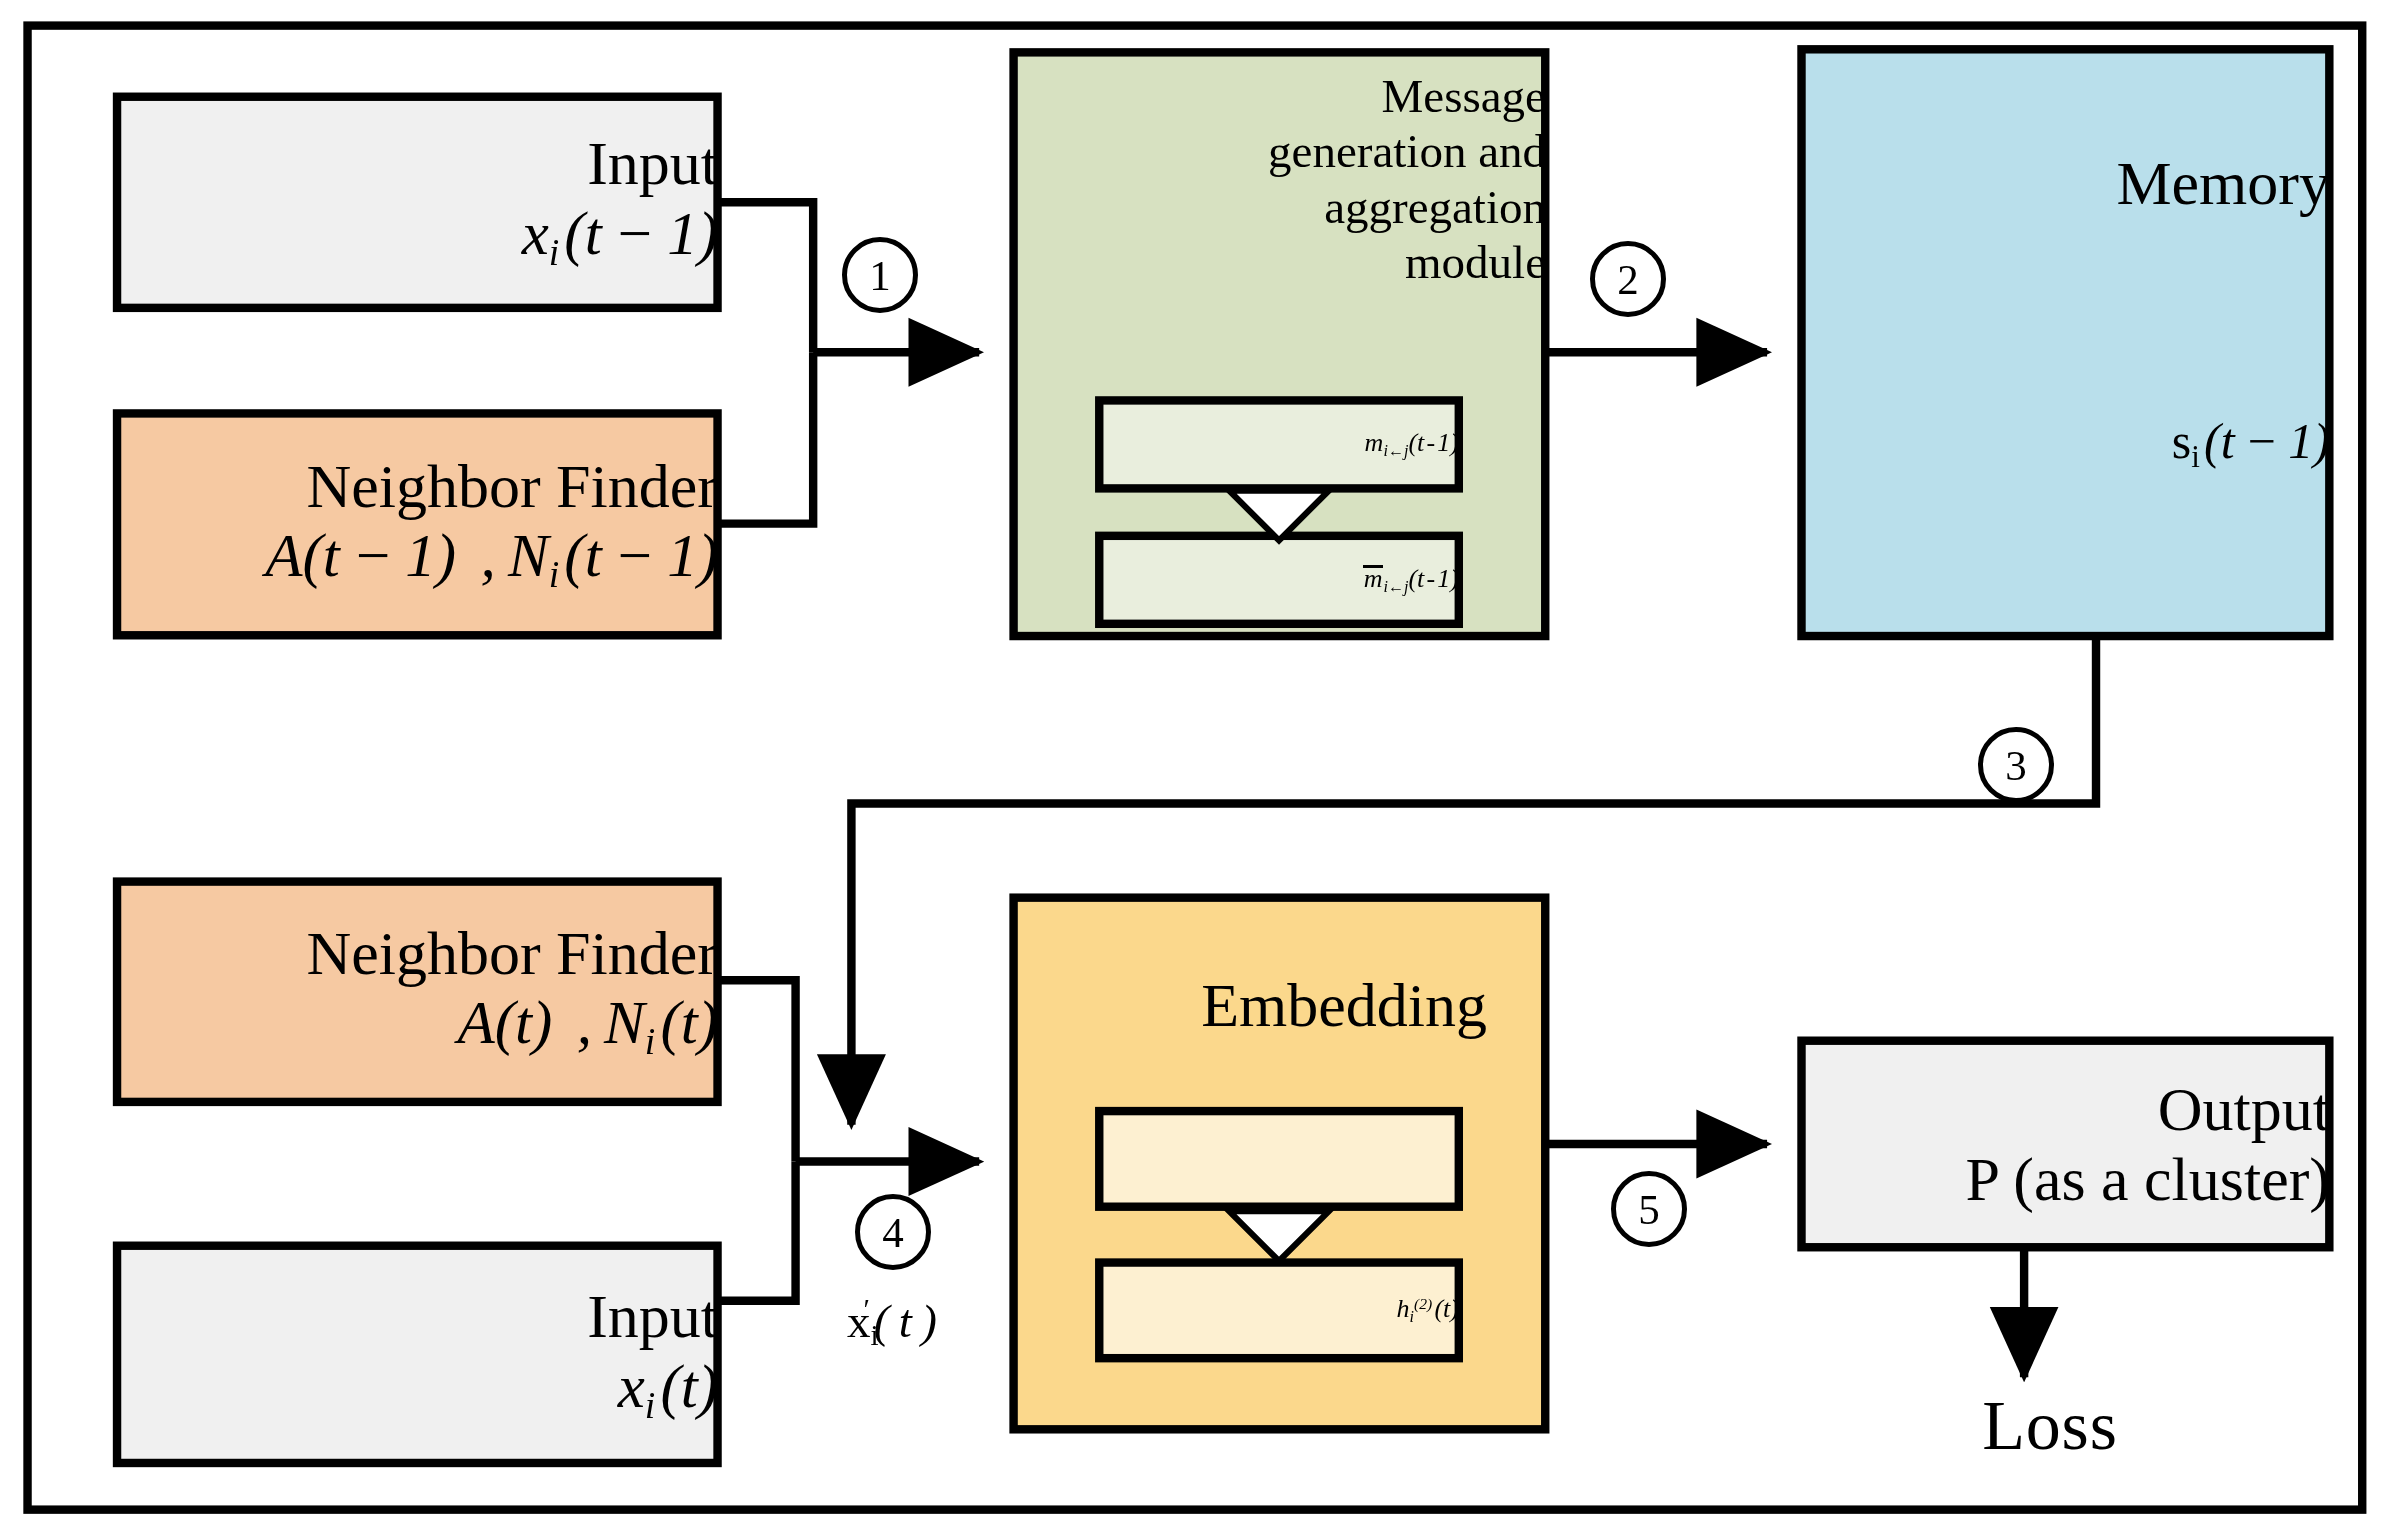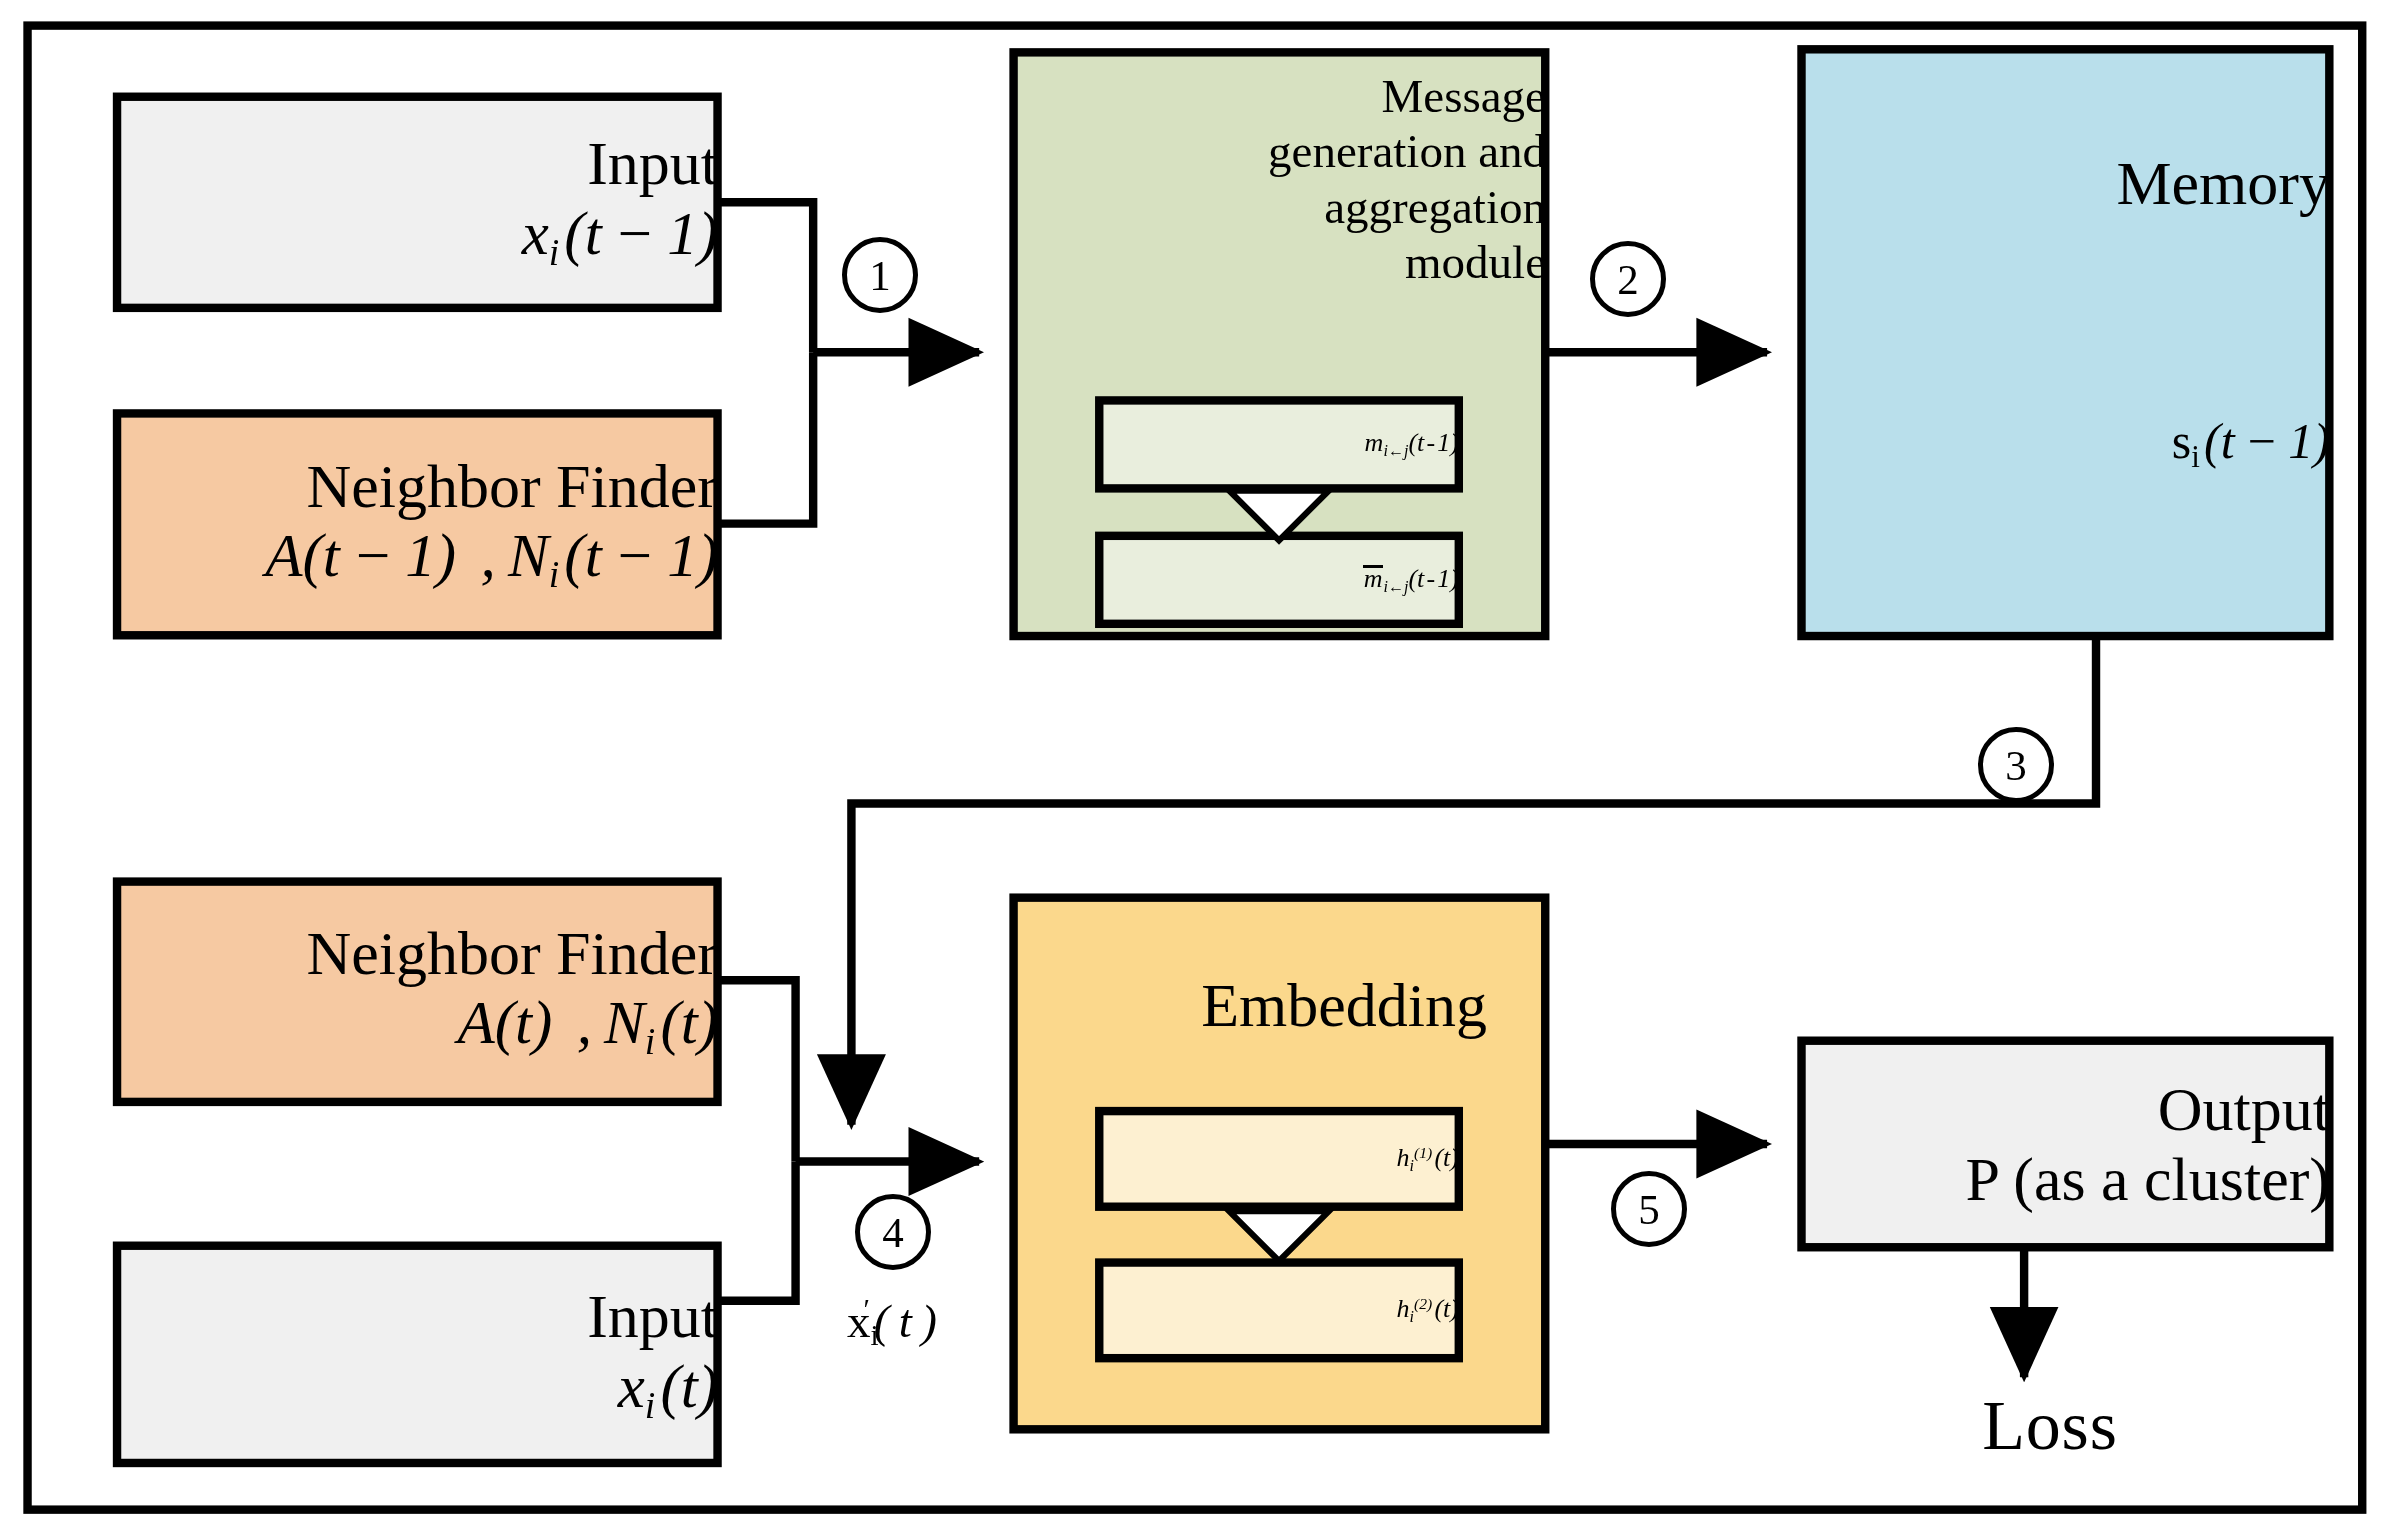--- a/index.html
+++ b/index.html
@@ -127,25 +127,20 @@
   <div class="boxlabel" style="left:117px;top:1246px;width:601px;height:217px;">
     <div class="ttl">Input</div>
     <div class="frm">
       <span class="ital">x</span><span class="sub ital">i</span><span class="ital"> (t)</span>
     </div>
   </div>
 
   <div class="boxlabel" style="left:955px;top:956px;width:532px;height:99px;">
     <div class="ttl">Embedding</div>
   </div>
-  <div class="boxlabel" style="left:1099px;top:1111px;width:360px;height:96px;">
-    <div class="small-frm">
-      <span>h</span><span class="sub">i</span><span class="sup">(1)</span><span> (t)</span>
-    </div>
-  </div>
   <div class="boxlabel" style="left:1099px;top:1262px;width:360px;height:96px;">
     <div class="small-frm">
       <span>h</span><span class="sub">i</span><span class="sup">(2)</span><span> (t)</span>
     </div>
   </div>
 
   <div class="boxlabel" style="left:1802px;top:1041px;width:528px;height:207px;">
     <div class="ttl">Output</div>
     <div class="ttl">P (as a cluster)</div>
   </div>

